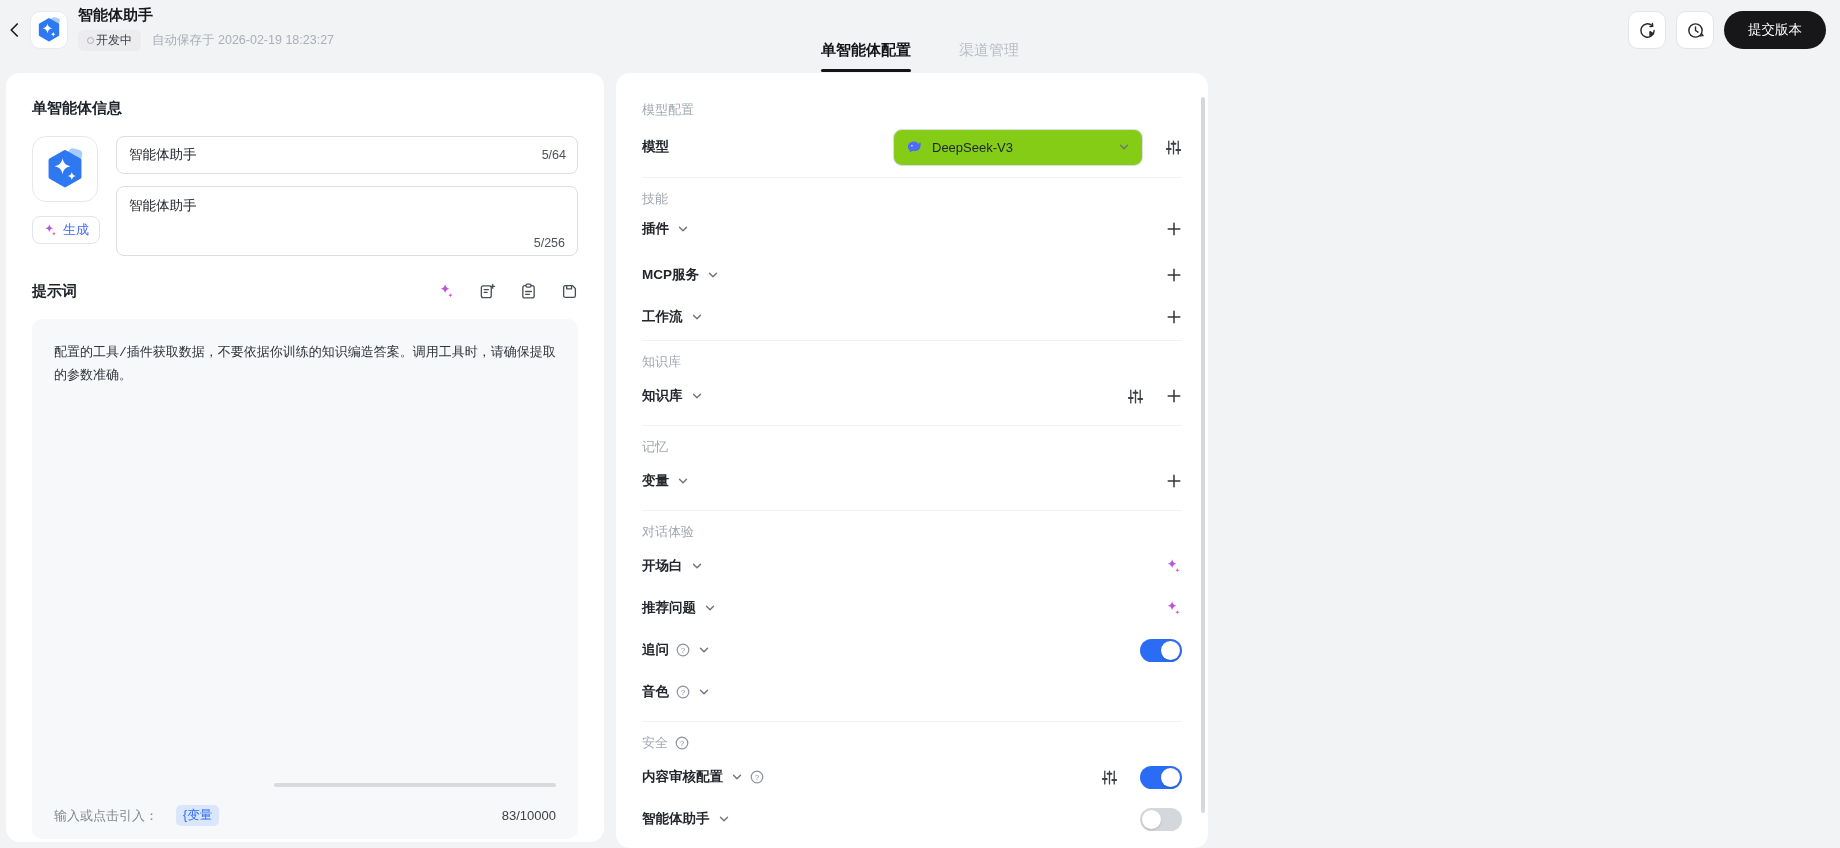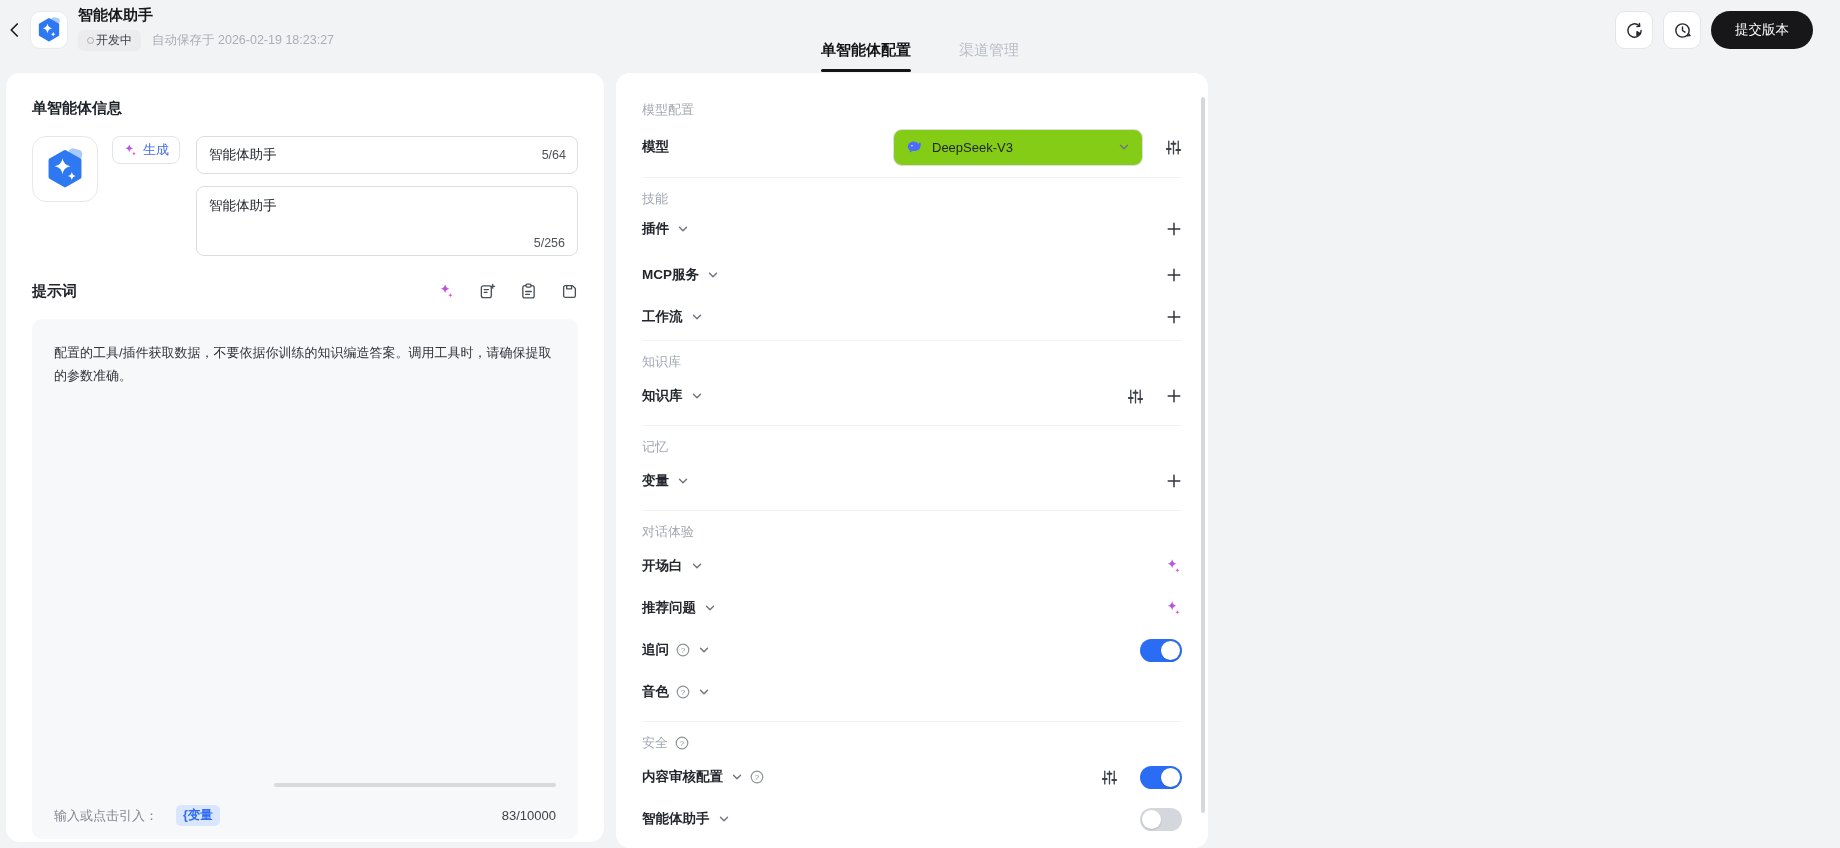--- a/index.html
+++ b/index.html
@@ -25,63 +25,63 @@
     background:#ececef; border-radius:6px; padding:0 9px; font-size:12px; color:#3c4047; }
   .status-dot { width:7px; height:7px; border-radius:50%; border:1.6px solid #a9aeb8; background:transparent; }
   .autosave { margin-left:11px; font-size:12.5px; color:#a9aeb7; }
   .hdr-tabs { position:absolute; left:50%; transform:translateX(-50%); top:0; height:60px;
     display:flex; gap:48px; align-items:center;margin-top:20px; }
   .hdr-tab { position:relative; height:60px; display:flex; align-items:center;
     font-size:15px; color:#b9bdc5; cursor:pointer; }
   .hdr-tab.active { color:#141418; font-weight:700; }
   .hdr-tab.active::after { content:""; position:absolute; left:0; right:0; bottom:8px;
     height:3px; background:#141418; border-radius:2px; }
-  .hdr-right { position:absolute; right:27px; top:11px; display:flex; gap:10px; align-items:center; }
+  .hdr-right { position:absolute; right:14px; top:11px; display:flex; gap:10px; align-items:center; }
   .icon-btn { width:38px; height:38px; border:1px solid #e3e5e9; background:#fff; border-radius:10px;
     display:flex; align-items:center; justify-content:center; cursor:pointer; }
   .submit-btn { height:38px; padding:0 24px; border:none; border-radius:19px; background:#17171a;
     color:#fff; font-size:13.5px; cursor:pointer; font-family:inherit; }
 
   
   .card { position:absolute; top:73px; background:#fff; border-radius:14px; }
   .card-left  { left:6px;    width:598px; height:769px; }
   .card-mid   { left:616px;  width:592px; height:775px; }
 
   
   .card-left { padding:26px; }
   .sec-title { font-size:15px; font-weight:700; color:#20242b; }
   .info-row { display:flex; gap:16px; margin-top:18px; }
-  .info-left { display:flex; flex-direction:row; gap:14px; align-items:flex-start; }
+  .info-left { display:flex; flex-direction:column; gap:14px; align-items:flex-start; }
   .avatar-box { width:66px; height:66px; border:1px solid #e7e8ec; border-radius:14px;
     display:flex; align-items:center; justify-content:center; background:#fff; }
   .gen-btn { display:inline-flex; align-items:center; gap:5px; height:28px; padding:0 10px;
     border:1px solid #e2e4e9; border-radius:8px; background:#fff; cursor:pointer;
     font-size:13px; color:#3e68f4; font-family:inherit; }
   .info-fields { flex:1; display:flex; flex-direction:column; gap:12px; }
   .name-wrap { position:relative; }
   .name-input { width:100%; height:38px; border:1px solid #dcdee3; border-radius:8px;
     padding:0 62px 0 12px; font-size:13.5px; color:#23262d; font-family:inherit; outline:none; }
   .cnt { font-size:12.5px; color:#4e525a; }
   .name-cnt { position:absolute; right:12px; top:50%; transform:translateY(-50%); }
   .desc-box { position:relative; height:70px; border:1px solid #dcdee3; border-radius:8px;
     padding:10px 12px; font-size:13.5px; color:#23262d; }
   .desc-cnt { position:absolute; right:12px; bottom:5px; }
   .prompt-head { display:flex; align-items:center; justify-content:space-between; margin-top:26px; }
   .prompt-tools { display:flex; gap:24px; align-items:center; }
   .ptool { background:none; border:none; cursor:pointer; padding:0; }
   .prompt-box { position:relative; margin-top:18px; background:#f7f8fa; border-radius:10px;
     height:520px; padding:22px; }
-  .prompt-text { font-size:13px; line-height:1.8; color:#30343b; }
+  .prompt-text { font-size:13px; line-height:1.8; color:#30343b;font-family:Liberation Mono, monospace; }
   .hscroll { position:absolute; right:22px; bottom:52px; width:282px; height:4px;
     background:#d8dadd; border-radius:2px; cursor:pointer; }
   .prompt-foot { position:absolute; left:22px; right:22px; bottom:13px;
     display:flex; align-items:center;gap:12px; }
   .foot-label { font-size:13px; color:#82878f; }
   .var-chip { margin-left:6px; background:#d9e6fd; color:#2f6bf3; font-size:12.5px;
-    padding:2px 7px; border-radius:5px; cursor:pointer;font-weight:bold; }
+    padding:2px 7px; border-radius:5px; cursor:pointer; }
   .prompt-cnt { margin-left:auto; font-size:13px; color:#3c4047; }
 
   
   .card-mid { padding:28px 26px 0; position:relative; }
   .grp { font-size:13px; color:#a2a7b1; margin-top:12px; display:flex; align-items:center; gap:7px; }
   .grp.first { margin-top:0; }
   .crow { display:flex; align-items:center; height:42px; }
   .crow.model-row { height:48px; margin-top:4px; }
   .crow .lbl { font-size:13.5px; font-weight:700; color:#23262d; }
   .chev { margin-left:8px; cursor:pointer; }

